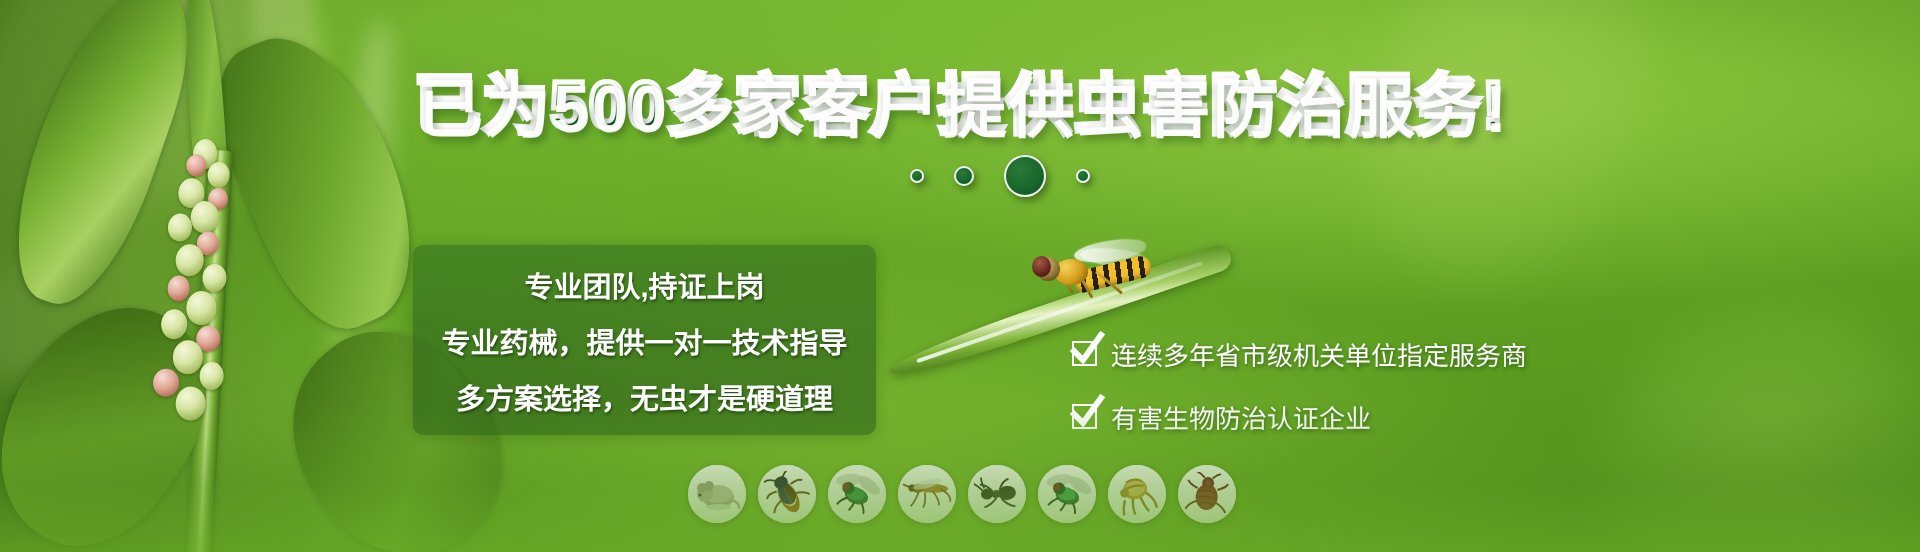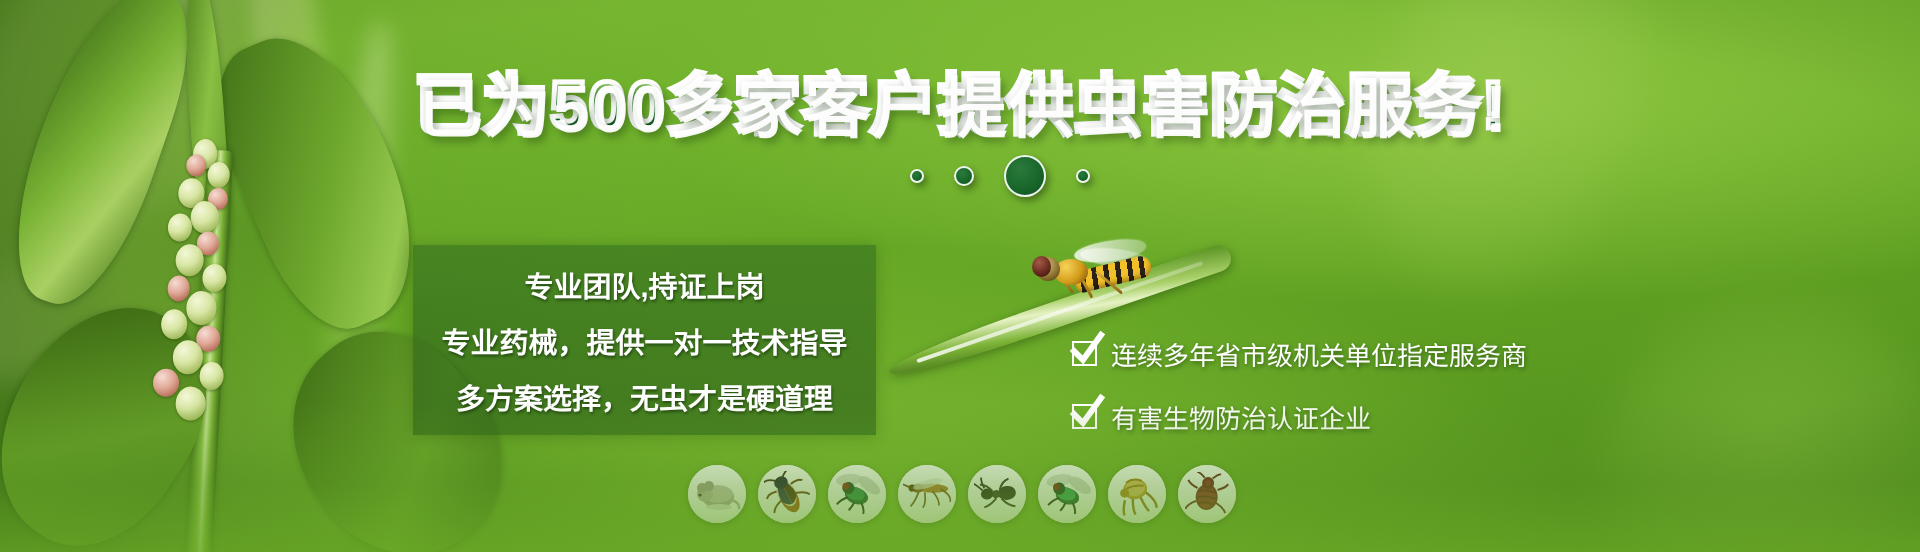--- a/index.html
+++ b/index.html
@@ -197,21 +197,21 @@
   .dot.s { width: 14px; height: 14px; }
   .dot.m { width: 20px; height: 20px; }
   .dot.l { width: 42px; height: 42px; }
 
   
   .slogan-panel {
     position: absolute;
     left: 413px; top: 245px;
     width: 463px; height: 190px;
     background: linear-gradient(180deg, rgba(46,105,30,.55), rgba(34,86,22,.58));
-    border-radius: 0;
+    border-radius: 10px;
     box-shadow: 0 2px 14px rgba(18,42,8,.25);
     display: flex;
     flex-direction: column;
     align-items: center;
     justify-content: center;
     gap: 14px;
     padding: 10px 0;
   }
   .slogan-line {
     color: #ffffff;

